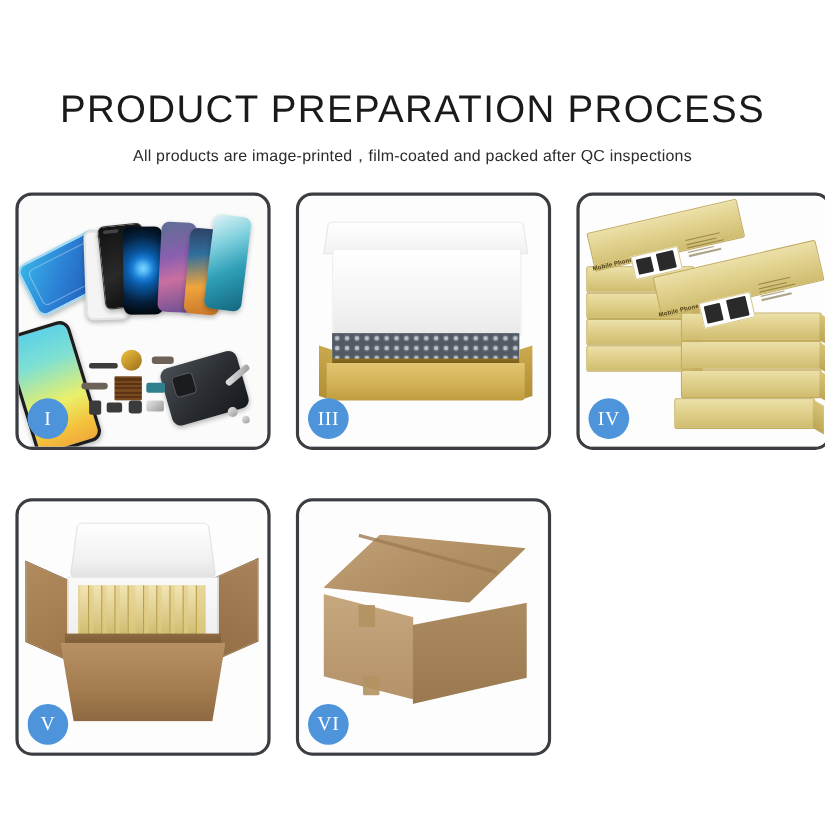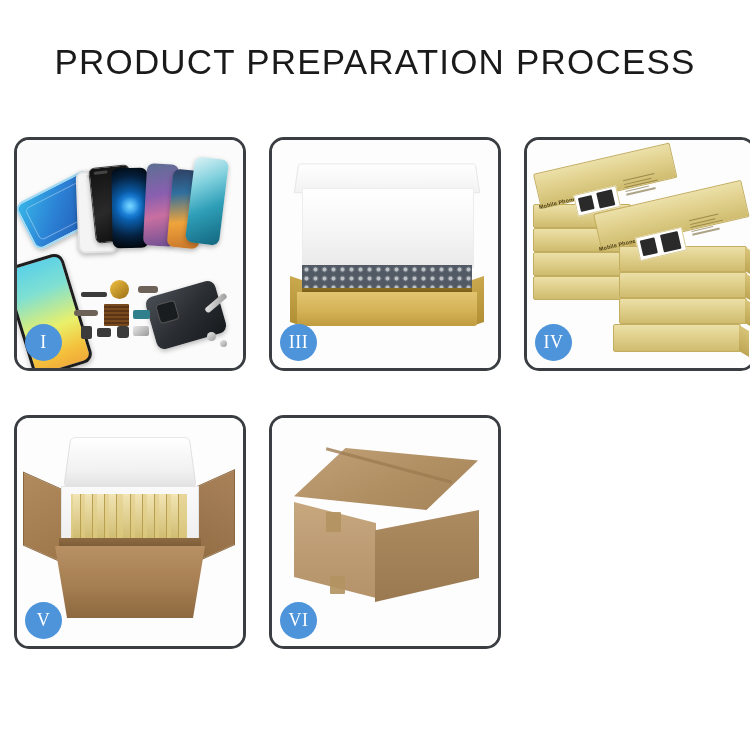--- a/index.html
+++ b/index.html
@@ -2,21 +2,21 @@
 <html><head>
 <meta charset="utf-8">
 <style>
   html,body{margin:0;padding:0;}
   body{
     width:750px;height:750px;
     background:#ffffff;
     font-family:"Liberation Sans", sans-serif;
     overflow:hidden;
   }
-  .page{position:relative;width:750px;height:600px;background:#fff;}
+  .page{position:relative;width:750px;height:600px;background:#fff;margin-top:38px;}
 
   
   .header{position:absolute;left:0;top:0;width:750px;text-align:center;}
   .title{
     font-size:35px;line-height:1;letter-spacing:1.2px;
     color:#1a1a1a;font-weight:400;
     font-family:"Liberation Sans", sans-serif;
     margin-top:44px;white-space:nowrap;
   }
   .subtitle{
@@ -307,20 +307,21 @@
   }
   .c6-tape{position:absolute;background:#b3925f;opacity:.9;border-radius:1px;}
 </style>
 </head>
 <body>
 
 <div class="page">
 
   <div class="header">
     <div class="title">PRODUCT PREPARATION PROCESS</div>
+    <div class="subtitle">All products are image-printed，film-coated and packed after QC inspections</div>
   </div>
 
   <div class="grid">
 
     <div class="panel">
       <div class="panel-stage">
         <div class="p1">
           <div class="ph ph-blue"></div>
           <div class="ph ph-white"></div>
           <div class="ph ph-glass"></div>

